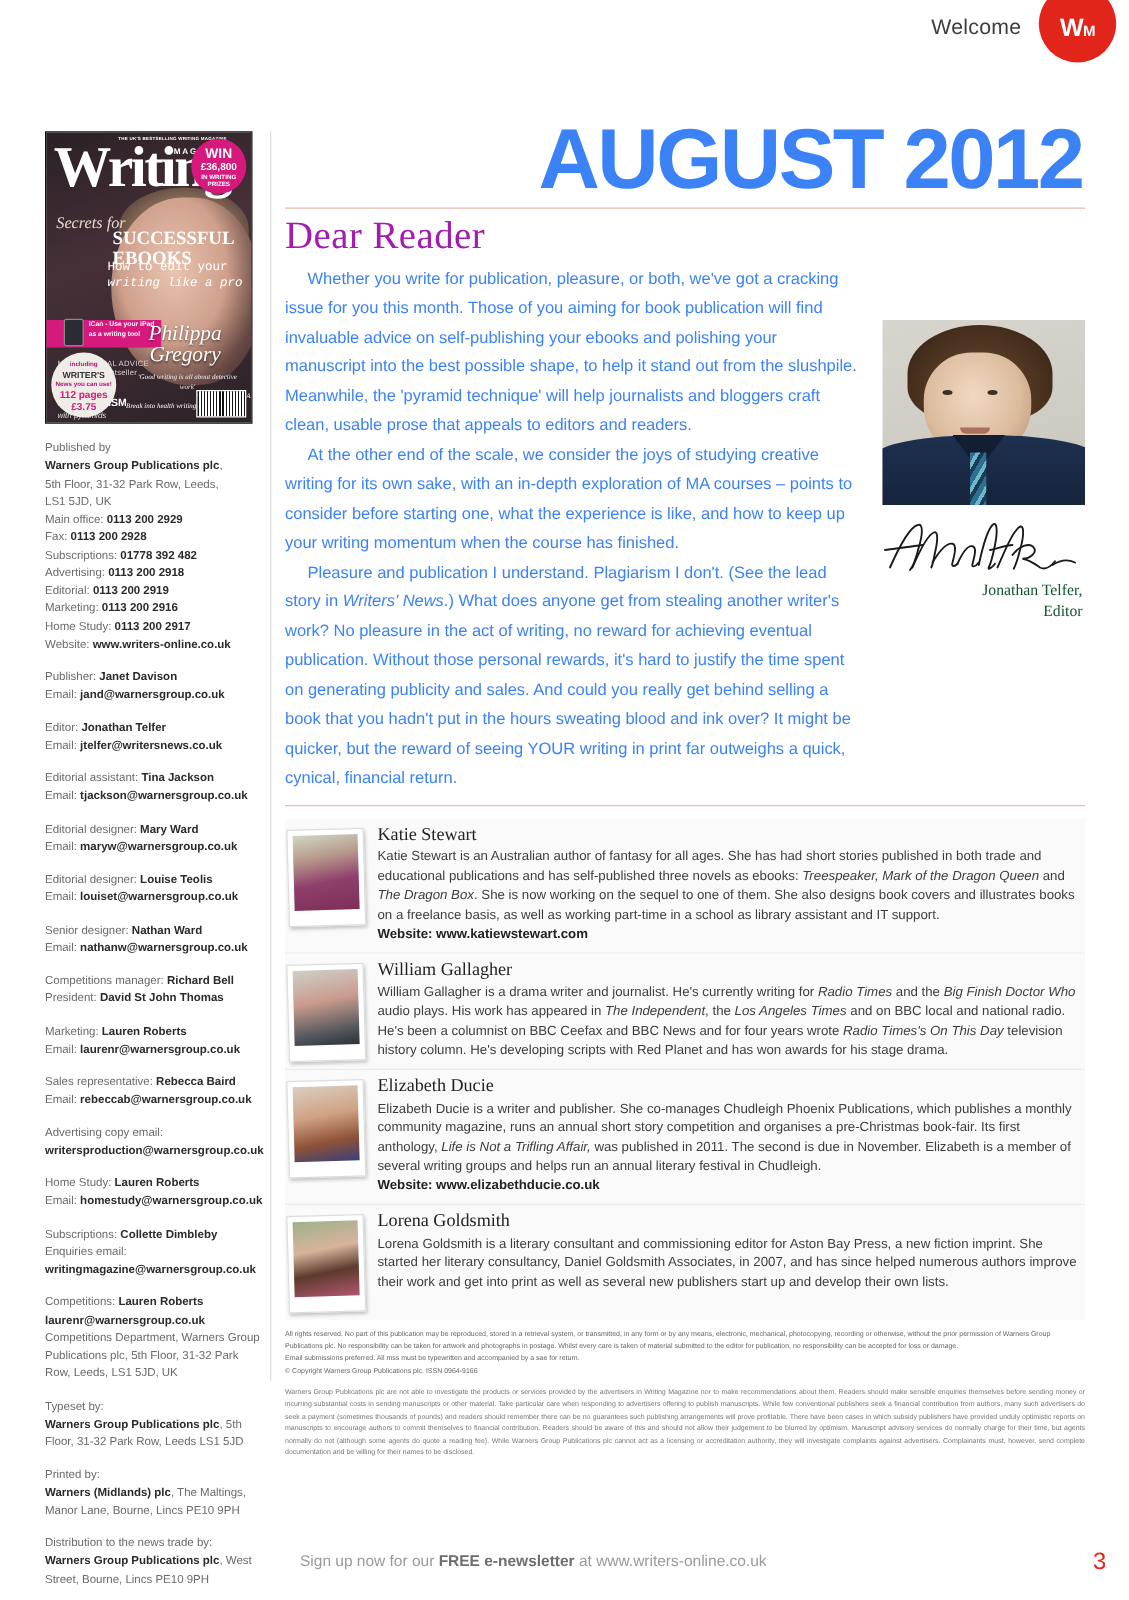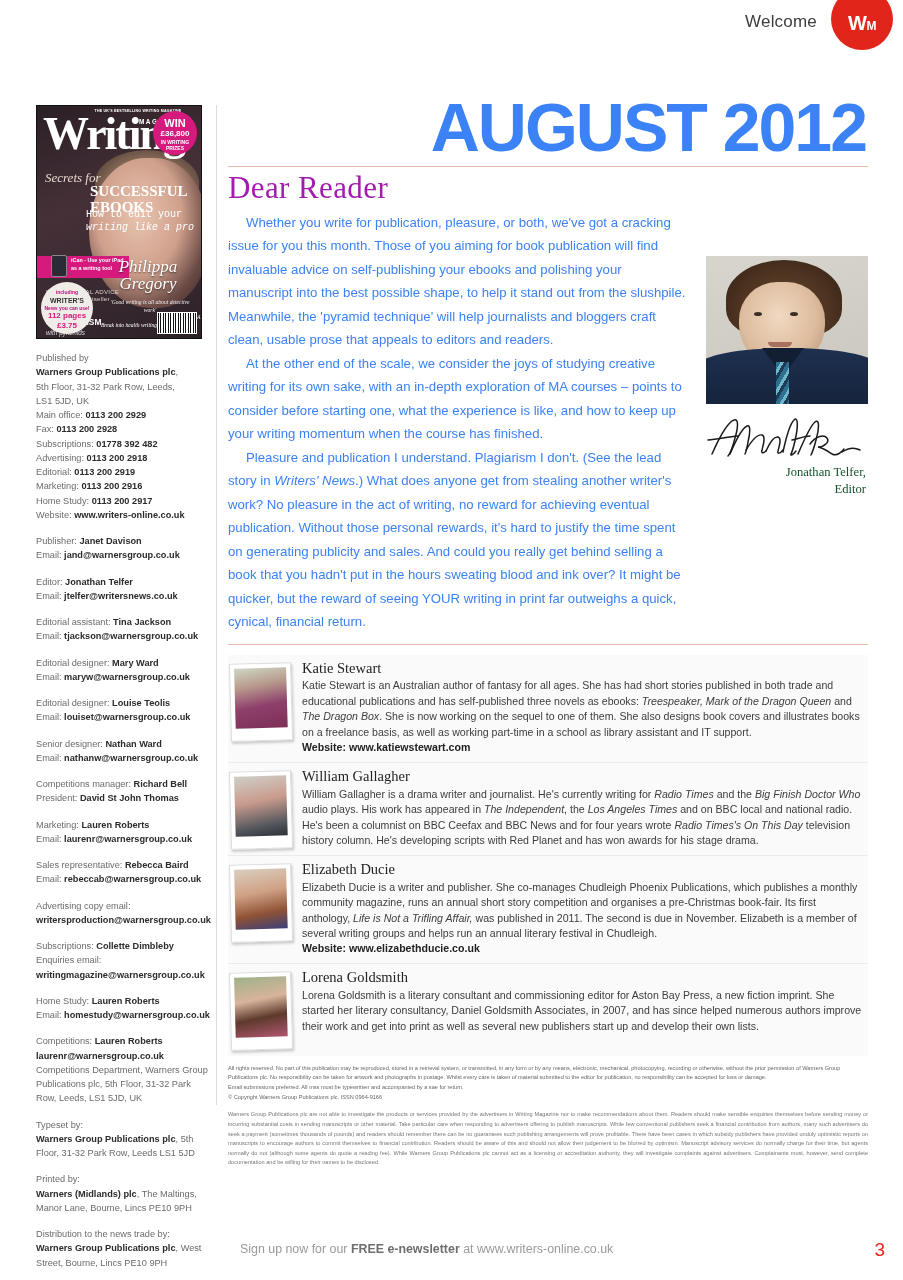--- a/index.html
+++ b/index.html
@@ -395,28 +395,28 @@
     <span class="g">Sales representative: </span><b>Rebecca Baird</b><br>
     <span class="g">Email: </span><b>rebeccab@warnersgroup.co.uk</b>
   </div>
 
   <div class="sb-block">
     <span class="g">Advertising copy email:</span><br>
     <b>writersproduction@warnersgroup.co.uk</b>
   </div>
 
   <div class="sb-block">
+    <span class="g">Home Study: </span><b>Lauren Roberts</b><br>
+    <span class="g">Email: </span><b>homestudy@warnersgroup.co.uk</b>
+  </div>
+
+  <div class="sb-block">
     <span class="g">Subscriptions: </span><b>Collette Dimbleby</b><br>
     <span class="g">Enquiries email:</span><br>
     <b>writingmagazine@warnersgroup.co.uk</b>
-  </div>
-
-  <div class="sb-block">
-    <span class="g">Home Study: </span><b>Lauren Roberts</b><br>
-    <span class="g">Email: </span><b>homestudy@warnersgroup.co.uk</b>
   </div>
 
   <div class="sb-block">
     <span class="g">Competitions: </span><b>Lauren Roberts</b><br>
     <b>laurenr@warnersgroup.co.uk</b><br>
     <span class="g">Competitions Department, Warners Group Publications plc, 5th Floor, 31-32 Park Row, Leeds, LS1 5JD, UK</span>
   </div>
 
   <div class="sb-block">
     <span class="g">Typeset by:</span><br>

